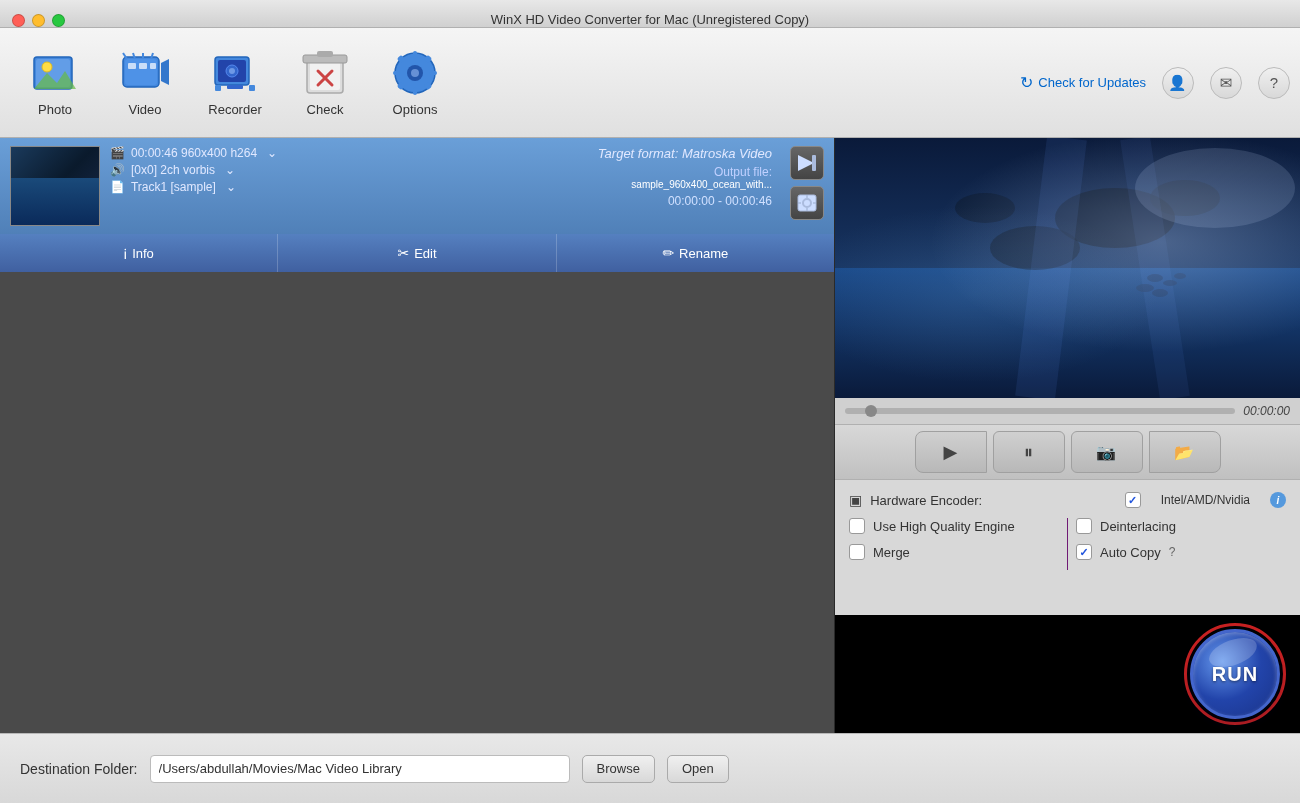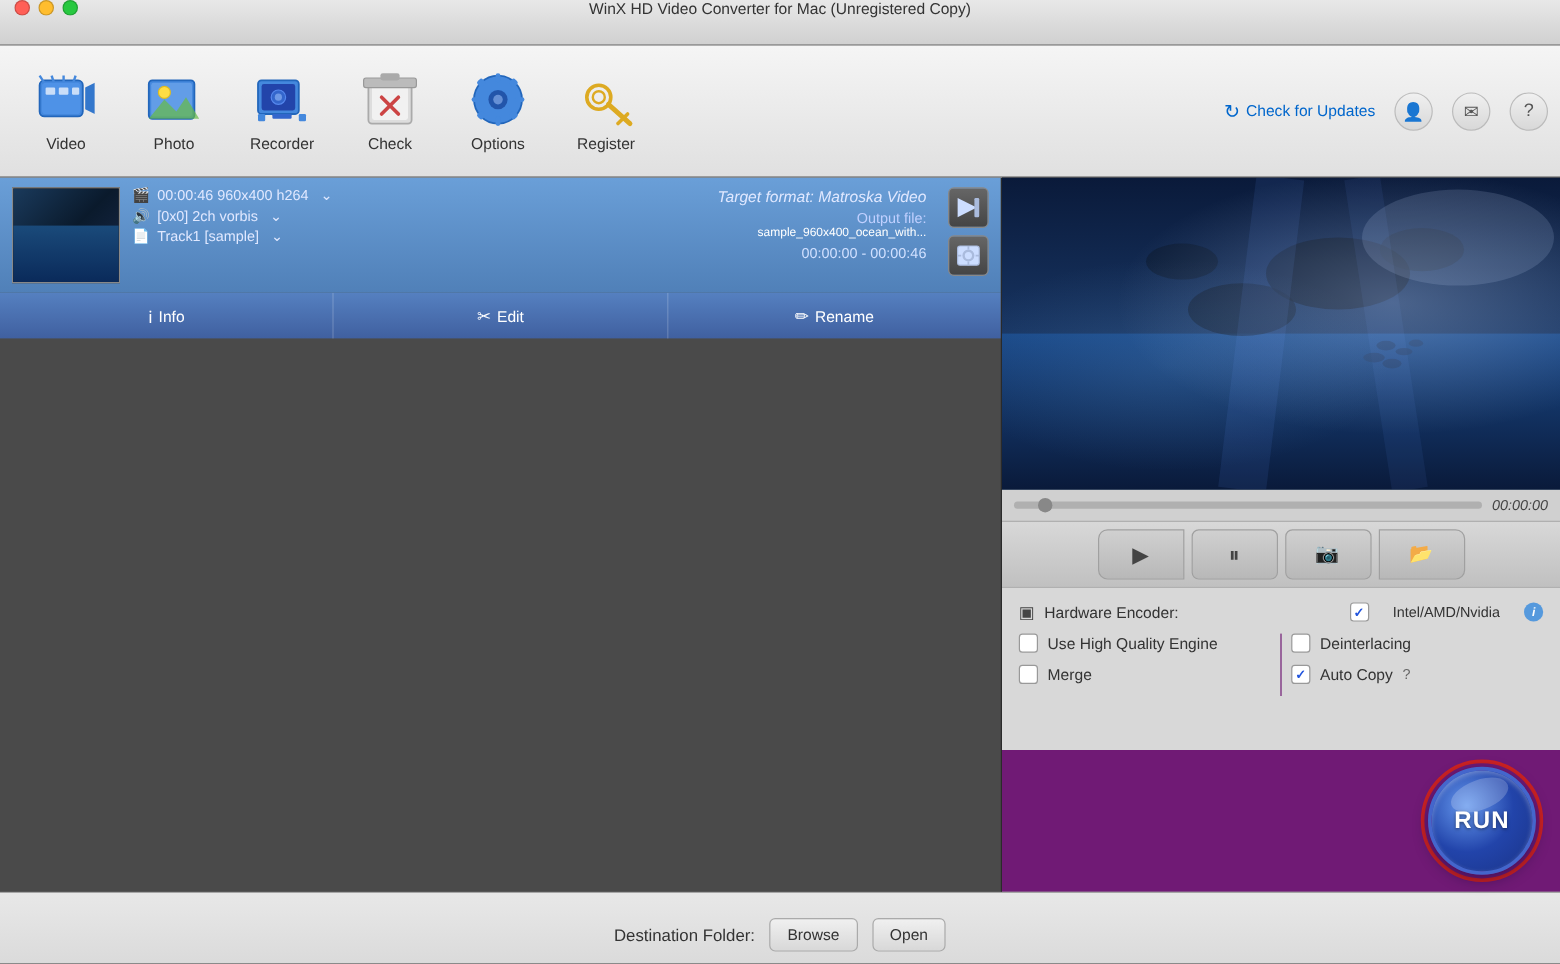--- a/index.html
+++ b/index.html
@@ -8,24 +8,24 @@
       background: #3a3a3a;
       width: 1300px;
       height: 803px;
       overflow: hidden;
       position: relative;
     }
 
     
     .title-bar {
       width: 100%;
-      height: 38px;
+      height: 28px;
       background: linear-gradient(to bottom, #e8e8e8, #d0d0d0);
       display: flex;
-      align-items: flex-start;
+      align-items: flex-end;
       justify-content: center;
       position: relative;
       border-bottom: 1px solid #b0b0b0;
     }
     .title-bar-controls {
       position: absolute;
       left: 12px;
       display: flex;
       gap: 7px;
     }
@@ -408,21 +408,21 @@
       cursor: pointer;
       font-style: italic;
       font-weight: bold;
     }
 
     .run-button-area {
       display: flex;
       align-items: center;
       justify-content: flex-end;
       padding: 8px 14px;
-      background: #701a75;
+      background: #000000;
     }
     .run-btn-wrapper {
       border: 3px solid #cc2222;
       border-radius: 50%;
       padding: 3px;
     }
     .run-btn {
       width: 90px;
       height: 90px;
       border-radius: 50%;
@@ -456,21 +456,20 @@
     
     .bottom-bar {
       width: 100%;
       height: 70px;
       background: linear-gradient(to bottom, #e8e8e8, #d8d8d8);
       border-top: 1px solid #b8b8b8;
       display: flex;
       align-items: center;
       padding: 0 20px;
       gap: 12px;
-      justify-content: center;
     }
     .dest-label {
       font-size: 14px;
       color: #333;
       white-space: nowrap;
     }
     .dest-input {
       flex: 1;
       max-width: 420px;
       height: 28px;
@@ -519,51 +518,51 @@
 <div class="title-bar">
   <div class="title-bar-controls">
     <div class="tb-btn tb-close"></div>
     <div class="tb-btn tb-min"></div>
     <div class="tb-btn tb-max"></div>
   </div>
   <span class="title-bar-title">WinX HD Video Converter for Mac (Unregistered Copy)</span>
 </div>
 
 <div class="toolbar">
+
+  <div class="toolbar-item">
+    <div class="toolbar-icon">
+      <svg viewBox="0 0 48 48" fill="none">
+        <rect x="3" y="8" width="38" height="32" rx="3" fill="#4488dd" stroke="#2266bb" stroke-width="1.5"></rect>
+        <rect x="5" y="10" width="34" height="28" rx="2" fill="#aaccff" opacity="0.3"></rect>
+        <circle cx="16" cy="18" r="5" fill="#ffdd44" stroke="#ddbb22" stroke-width="1"></circle>
+        <polygon points="3,40 16,24 26,34 34,22 45,40" fill="#66bb44" opacity="0.7"></polygon>
+      </svg>
+    </div>
+    <span class="toolbar-label">Photo</span>
+  </div>
 
   <div class="toolbar-item">
     <div class="toolbar-icon">
       <svg viewBox="0 0 48 48" fill="none">
         <rect x="2" y="8" width="36" height="30" rx="4" fill="#4488dd" stroke="#2266bb" stroke-width="1.5"></rect>
         <rect x="4" y="10" width="32" height="26" rx="3" fill="#66aaff" opacity="0.3"></rect>
         <polygon points="40,14 48,10 48,36 40,32" fill="#3377cc"></polygon>
         <rect x="7" y="14" width="8" height="6" rx="1" fill="white" opacity="0.7"></rect>
         <rect x="18" y="14" width="8" height="6" rx="1" fill="white" opacity="0.7"></rect>
         <rect x="29" y="14" width="6" height="6" rx="1" fill="white" opacity="0.7"></rect>
         <line x1="2" y1="4" x2="6" y2="10" stroke="#4488dd" stroke-width="2"></line>
         <line x1="12" y1="4" x2="14" y2="10" stroke="#4488dd" stroke-width="2"></line>
         <line x1="22" y1="4" x2="22" y2="10" stroke="#4488dd" stroke-width="2"></line>
         <line x1="32" y1="4" x2="30" y2="10" stroke="#4488dd" stroke-width="2"></line>
       </svg>
     </div>
     <span class="toolbar-label">Video</span>
   </div>
 
-  <div class="toolbar-item">
-    <div class="toolbar-icon">
-      <svg viewBox="0 0 48 48" fill="none">
-        <rect x="3" y="8" width="38" height="32" rx="3" fill="#4488dd" stroke="#2266bb" stroke-width="1.5"></rect>
-        <rect x="5" y="10" width="34" height="28" rx="2" fill="#aaccff" opacity="0.3"></rect>
-        <circle cx="16" cy="18" r="5" fill="#ffdd44" stroke="#ddbb22" stroke-width="1"></circle>
-        <polygon points="3,40 16,24 26,34 34,22 45,40" fill="#66bb44" opacity="0.7"></polygon>
-      </svg>
-    </div>
-    <span class="toolbar-label">Photo</span>
-  </div>
-
 
   <div class="toolbar-item">
     <div class="toolbar-icon">
       <svg viewBox="0 0 48 48" fill="none">
         <rect x="4" y="8" width="34" height="28" rx="3" fill="#4488dd" stroke="#2266bb" stroke-width="1.5"></rect>
         <rect x="7" y="11" width="28" height="22" rx="2" fill="#2244aa"></rect>
         <rect x="38" y="36" width="6" height="6" rx="1" fill="#4488dd"></rect>
         <rect x="4" y="36" width="6" height="6" rx="1" fill="#4488dd"></rect>
         <rect x="16" y="36" width="16" height="4" rx="1" fill="#3366cc"></rect>
         <circle cx="21" cy="22" r="6" fill="#3366cc" stroke="#5588ee" stroke-width="1"></circle>
@@ -600,33 +599,20 @@
         <rect x="38" y="22" width="8" height="4" rx="2" fill="#4488dd"></rect>
         <rect x="7" y="7" width="6" height="6" rx="2" fill="#4488dd" transform="rotate(45 10 10)"></rect>
         <rect x="34" y="7" width="6" height="6" rx="2" fill="#4488dd" transform="rotate(45 37 10)"></rect>
         <rect x="7" y="34" width="6" height="6" rx="2" fill="#4488dd" transform="rotate(45 10 37)"></rect>
         <rect x="34" y="34" width="6" height="6" rx="2" fill="#4488dd" transform="rotate(45 37 37)"></rect>
       </svg>
     </div>
     <span class="toolbar-label">Options</span>
   </div>
 
-  <div class="toolbar-item">
-    <div class="toolbar-icon">
-      <svg viewBox="0 0 48 48" fill="none">
-
-        <circle cx="18" cy="22" r="10" fill="none" stroke="#ddaa22" stroke-width="3"></circle>
-        <circle cx="18" cy="22" r="5" fill="none" stroke="#ddaa22" stroke-width="2"></circle>
-        <line x1="26" y1="28" x2="44" y2="44" stroke="#ddaa22" stroke-width="4" stroke-linecap="round"></line>
-        <line x1="38" y1="40" x2="42" y2="36" stroke="#ddaa22" stroke-width="3" stroke-linecap="round"></line>
-        <line x1="34" y1="44" x2="38" y2="40" stroke="#ddaa22" stroke-width="3" stroke-linecap="round"></line>
-      </svg>
-    </div>
-    <span class="toolbar-label">Register</span>
-  </div>
 
   <div class="toolbar-right">
     <a class="check-updates">
       <span style="font-size:16px;">↻</span>
       <span>Check for Updates</span>
     </a>
     <div class="header-icon-btn">
       <span>👤</span>
     </div>
     <div class="header-icon-btn">
@@ -819,15 +805,16 @@
           <span>RUN</span>
         </div>
       </div>
     </div>
 
   </div>
 </div>
 
 <div class="bottom-bar">
   <span class="dest-label">Destination Folder:</span>
+  <input class="dest-input" type="text" value="/Users/abdullah/Movies/Mac Video Library" style="">
   <button class="dest-btn">Browse</button>
   <button class="dest-btn">Open</button>
 </div>
 
 </body></html>

